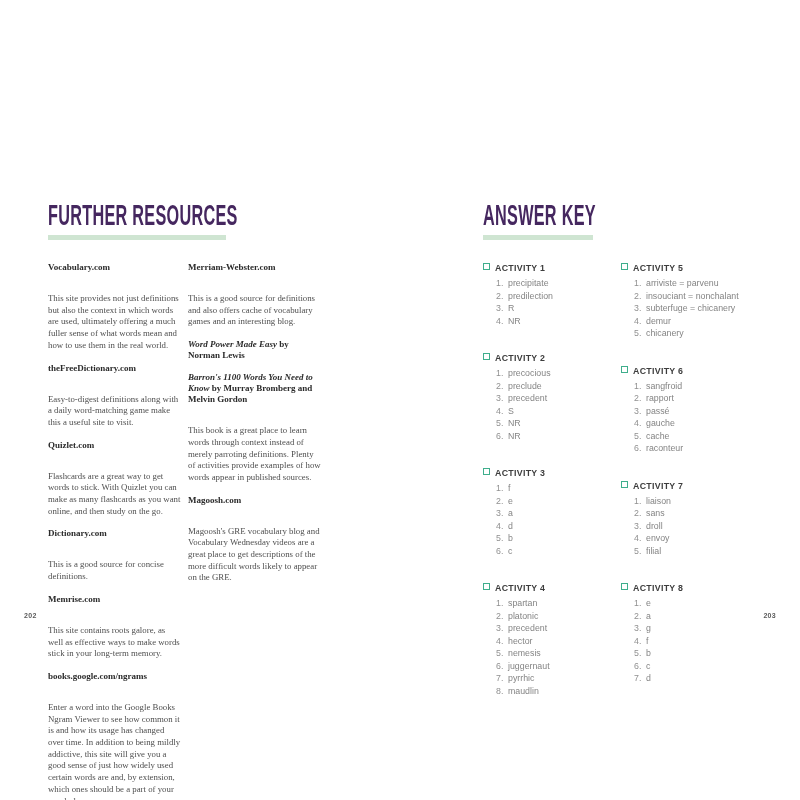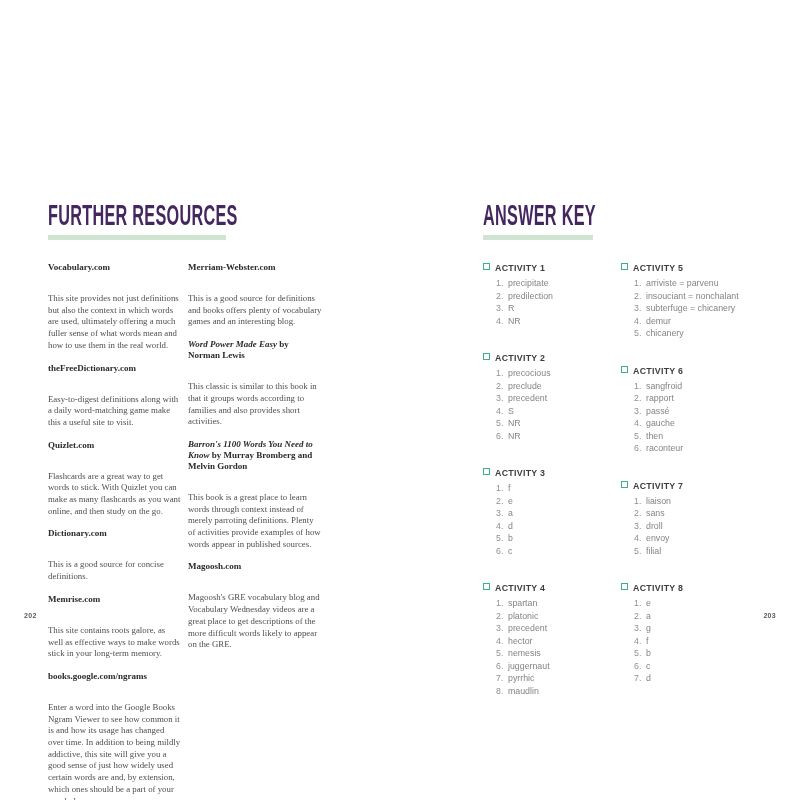--- a/index.html
+++ b/index.html
@@ -155,28 +155,27 @@
       <span class="res-name">books.google.com/ngrams</span>
     </div>
     <div class="res-body">Enter a word into the Google Books Ngram Viewer to see how common it is and how its usage has changed over time. In addition to being mildly addictive, this site will give you a good sense of just how widely used certain words are and, by extension, which ones should be a part of your vocabulary.</div>
   </div>
 </div>
     <div class="res-col" style="left:188px;width:134px">
   <div class="resource">
     <div class="res-head">
       <span class="res-name">Merriam-Webster.com</span>
     </div>
-    <div class="res-body">This is a good source for definitions and books offers plenty of vocabulary games and an interesting blog.</div>
+    <div class="res-body">This is a good source for definitions and also offers cache of vocabulary games and an interesting blog.</div>
   </div>
 
   <div class="resource">
     <div class="res-head">
       <span class="res-name-italic">Word Power Made Easy</span><span class="res-name"> by Norman Lewis</span>
     </div>
-    <div class="res-body">This classic is similar to this book in that it groups words according to families and also provides short activities.</div>
   </div>
 
   <div class="resource">
     <div class="res-head">
       <span class="res-name-italic">Barron's 1100 Words You Need to Know</span><span class="res-name"> by Murray Bromberg and Melvin Gordon</span>
     </div>
     <div class="res-body">This book is a great place to learn words through context instead of merely parroting definitions. Plenty of activities provide examples of how words appear in published sources.</div>
   </div>
 
   <div class="resource">
@@ -376,21 +375,21 @@
             <div class="act-item">
               <span class="act-num">3.</span>
               <span class="act-ans">passé</span>
             </div>
             <div class="act-item">
               <span class="act-num">4.</span>
               <span class="act-ans">gauche</span>
             </div>
             <div class="act-item">
               <span class="act-num">5.</span>
-              <span class="act-ans">then</span>
+              <span class="act-ans">cache</span>
             </div>
             <div class="act-item">
               <span class="act-num">6.</span>
               <span class="act-ans">raconteur</span>
             </div>
           </div>
   </div>
 
   <div class="activity">
     <div class="act-header">

